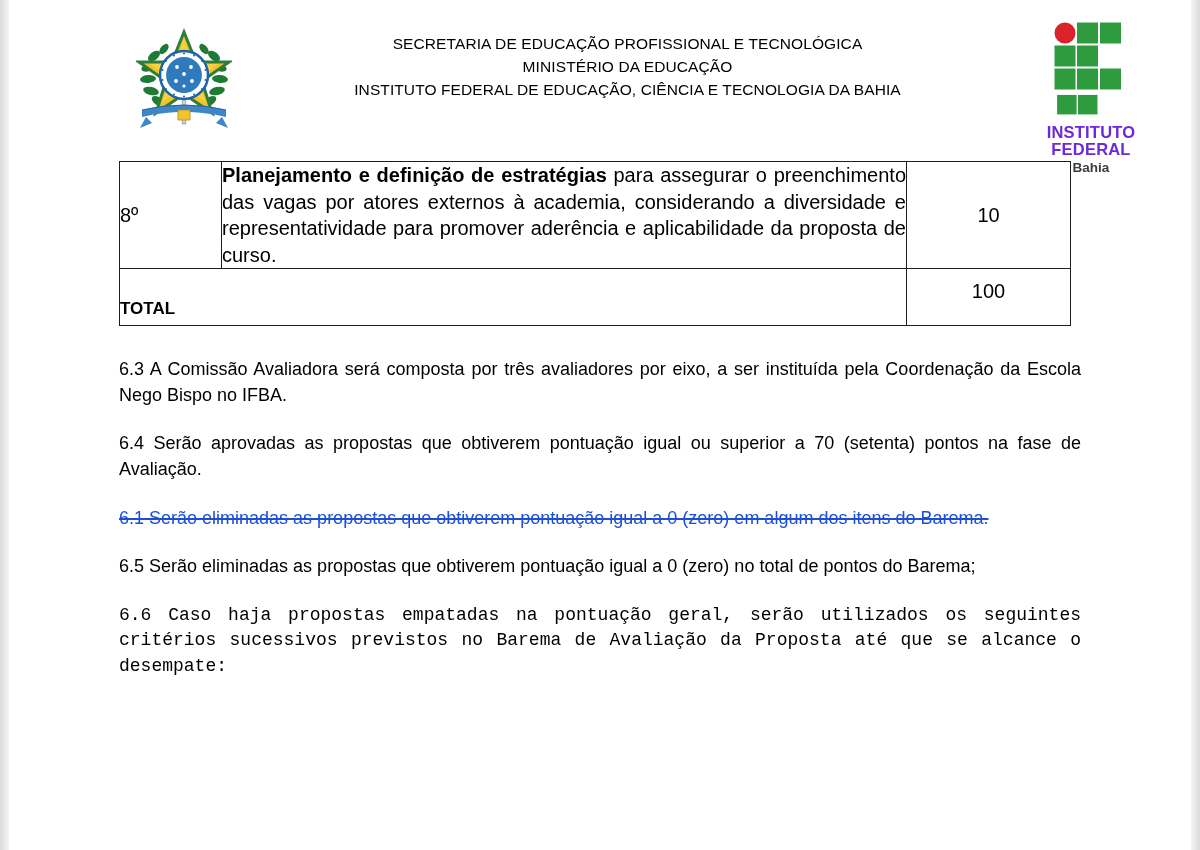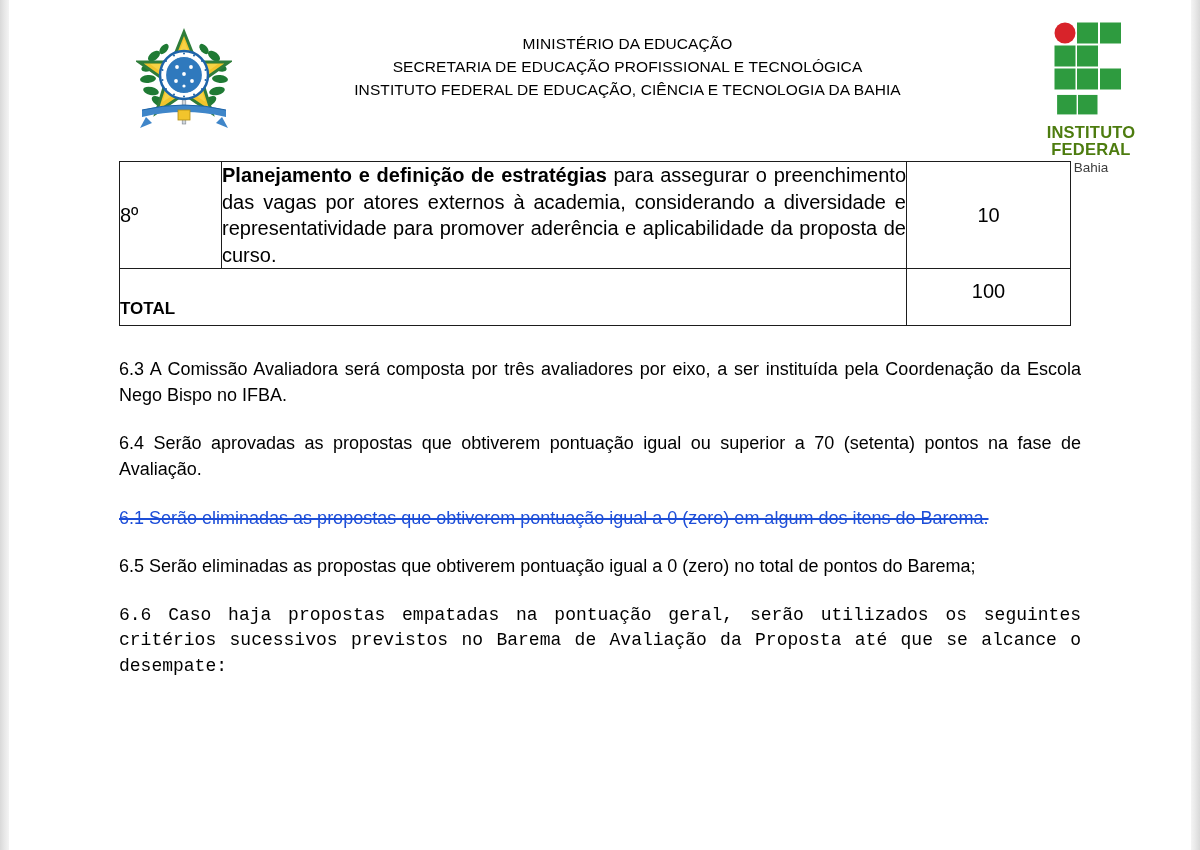--- a/index.html
+++ b/index.html
@@ -80,28 +80,29 @@
 
   
   .iflogo-mark { width: 78px; height: 76px; display: block; }
   .iflogo-word {
     font-size: 16.5px;
     font-weight: bold;
     line-height: 1.02;
     letter-spacing: 0.2px;
     text-align: center;
     margin-top: 4px;
-    color: #4d7c0f;
+    color: #6d28d9;
   }
   .iflogo-sub {
     font-size: 13.5px;
     line-height: 1.1;
     text-align: center;
     margin-top: 3px;
     color: #3d3d3d;
+    font-weight: bold;
   }
 
   
   .barema-wrap { padding: 16px 25px 0 110px; }
   table.barema {
     border-collapse: collapse;
     width: 948px;
     table-layout: fixed;
   }
   table.barema td {
@@ -214,22 +215,22 @@
 
         <path d="M6 88 Q48 78 90 88 L90 95 Q48 85 6 95 Z" fill="#3f86c9"></path>
         <path d="M6 88 Q48 78 90 88" fill="none" stroke="#1d63a8" stroke-width="1"></path>
         <rect x="42" y="88" width="12" height="10" fill="#f2c42c" stroke="#b08c16" stroke-width="0.8"></rect>
         <path d="M10 95 L4 106 L16 101 Z" fill="#3f86c9"></path>
         <path d="M86 95 L92 106 L80 101 Z" fill="#3f86c9"></path>
       </svg>
     </div>
 
     <div class="header-center">
+      <div class="header-line">SECRETARIA DE EDUCAÇÃO PROFISSIONAL E TECNOLÓGICA</div>
       <div class="header-line">MINISTÉRIO DA EDUCAÇÃO</div>
-      <div class="header-line">SECRETARIA DE EDUCAÇÃO PROFISSIONAL E TECNOLÓGICA</div>
       <div class="header-line">INSTITUTO FEDERAL DE EDUCAÇÃO, CIÊNCIA E TECNOLOGIA DA BAHIA</div>
     </div>
 
     <div class="header-right">
       <svg class="iflogo-mark" viewBox="0 0 78 76">
 
         <circle cx="13" cy="13" r="10.5" fill="#D8232A"></circle>
         <rect x="25" y="2.5" width="21" height="21" fill="#2E9B3F"></rect>
         <rect x="48" y="2.5" width="21" height="21" fill="#2E9B3F"></rect>
 

